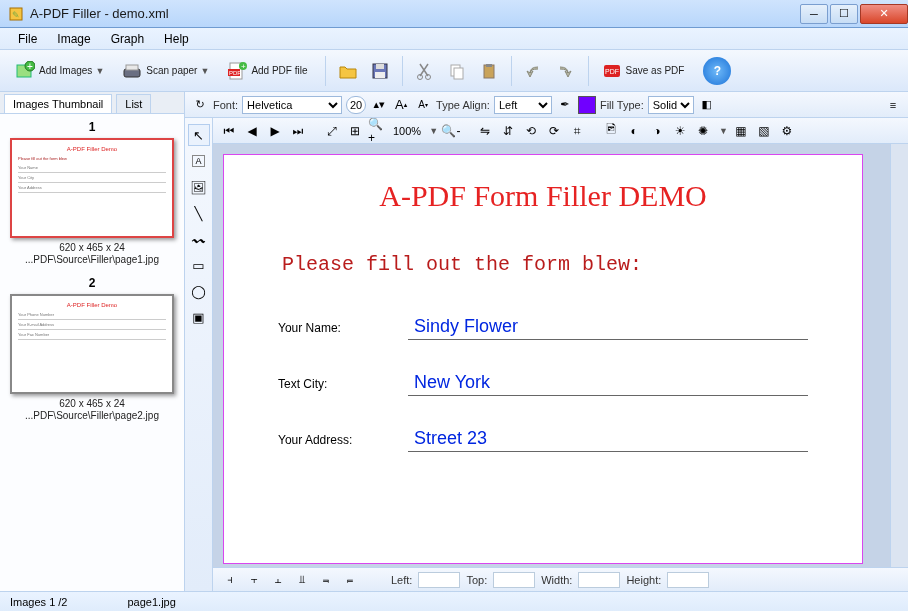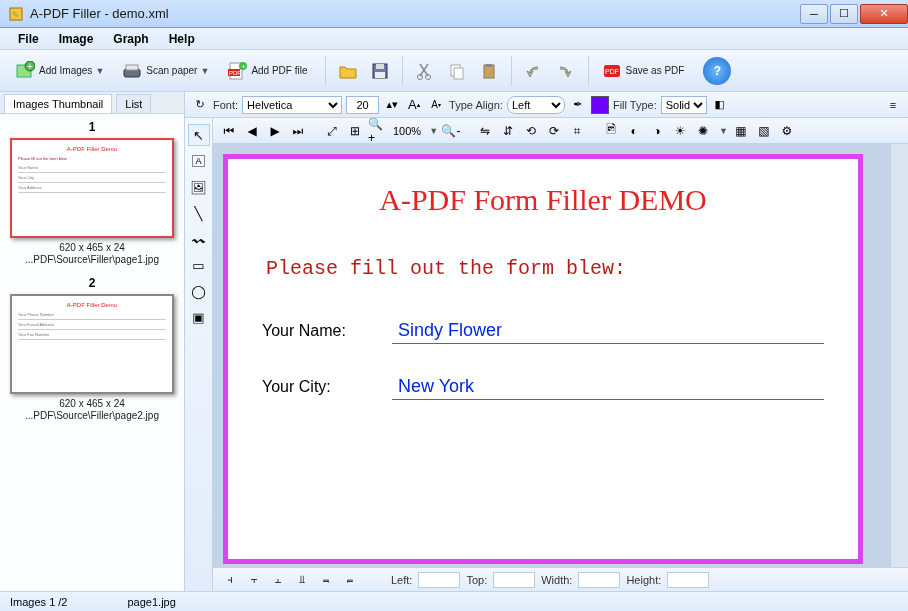--- a/index.html
+++ b/index.html
@@ -10,21 +10,21 @@
 .titlebar .icon { width: 16px; height: 16px; margin-right: 6px; }
 .titlebar .title { flex: 1; font-size: 13px; color: #1a1a1a; }
 .titlebar .winbtns { display: flex; }
 .titlebar .wbtn { width: 30px; height: 20px; margin-left: 2px; border: 1px solid #7a9ecf; display: flex; align-items: center; justify-content: center; font-size: 11px; background: linear-gradient(#e6f0fb,#c7ddf5); border-radius: 2px; cursor: pointer; }
 .titlebar .wbtn.close { width: 48px; background: linear-gradient(#f08f84,#d9462a); color: #fff; border-color: #a53825; }
 .titlebar .wbtn.max { width: 28px; }
 .titlebar .wbtn.min { width: 28px; }
 
 
 .menubar { height: 22px; background: linear-gradient(#eaf3ff,#dfecfc); border-bottom: 1px solid #bdd3ee; display: flex; align-items: center; padding-left: 8px; font-size: 12px; }
-.menubar span { padding: 3px 10px; cursor: pointer; font-weight: bold; }
+.menubar span { padding: 3px 10px; cursor: pointer; }
 
 
 .maintb { height: 42px; background: linear-gradient(#f4f8fe,#dbe8fa); border-bottom: 1px solid #bdd3ee; display: flex; align-items: center; padding: 0 8px; }
 .tbtn { display: flex; align-items: center; padding: 4px 6px; margin-right: 4px; border: 1px solid transparent; border-radius: 3px; cursor: pointer; }
 .tbtn .ico { width: 20px; height: 20px; margin-right: 4px; display: inline-flex; align-items: center; justify-content: center; }
 .tbtn .lbl { font-size: 10px; color: #222; }
 .tdrop { font-size: 9px; margin-left: 3px; color: #555; }
 .tsep { width: 1px; height: 30px; background: #bdd3ee; margin: 0 6px; }
 .iconbtn { width: 28px; height: 28px; display: flex; align-items: center; justify-content: center; border: 1px solid transparent; border-radius: 3px; cursor: pointer; margin: 0 2px; }
 .helpbtn { width: 28px; height: 28px; border-radius: 50%; background: radial-gradient(#6fb9f8,#1b72d8); color: #fff; font-weight: bold; display: flex; align-items: center; justify-content: center; margin-left: 8px; cursor: pointer; }
@@ -48,43 +48,43 @@
 .thumb .info { text-align: center; font-size: 10px; color: #222; line-height: 1.2; }
 
 
 .editor { flex: 1; display: flex; flex-direction: column; background: #f0f4fb; }
 
 
 .fmttb { height: 26px; background: linear-gradient(#f4f8fe,#e2ecfa); border-bottom: 1px solid #bdd3ee; display: flex; align-items: center; padding: 0 6px; font-size: 11px; gap: 4px; }
 .fmttb .lbl { color: #333; }
 .fmttb select, .fmttb input { font-size: 11px; border: 1px solid #9db9dc; height: 18px; background: #fff; }
 .fmttb .fontsel { width: 100px; }
-.fmttb .sizesel { width: 33px; text-align: center; }
-.fmttb .alignsel { width: 58px; border-radius: 8px; }
+.fmttb .sizesel { width: 20px; text-align: center; border-radius: 9px; }
+.fmttb .alignsel { width: 58px; }
 .fmttb .fillsel { width: 46px; }
 .fmttb .smico { width: 18px; height: 18px; display: inline-flex; align-items: center; justify-content: center; cursor: pointer; border: 1px solid transparent; }
 .fmttb .colorswatch { width: 18px; height: 18px; background: #7000ff; border: 1px solid #555; }
 
 
 .editrow { display: flex; flex: 1; overflow: hidden; }
 .vpalette { width: 28px; background: linear-gradient(#f4f8fe,#e2ecfa); border-right: 1px solid #bdd3ee; display: flex; flex-direction: column; align-items: center; padding-top: 4px; }
 .vpalette .vtool { width: 22px; height: 22px; margin: 2px 0; display: flex; align-items: center; justify-content: center; border: 1px solid transparent; cursor: pointer; font-size: 13px; }
 .vpalette .vtool.active { border-color: #b3cdee; background: #eaf2fd; }
 
 .canvaswrap { flex: 1; display: flex; flex-direction: column; }
 .edittb { height: 26px; background: linear-gradient(#f4f8fe,#e2ecfa); border-bottom: 1px solid #bdd3ee; display: flex; align-items: center; padding: 0 6px; gap: 3px; }
 .edittb .eico { width: 20px; height: 20px; display: flex; align-items: center; justify-content: center; cursor: pointer; font-size: 12px; }
 .edittb .zoomlbl { font-size: 11px; padding: 0 2px; }
 
 .canvas { flex: 1; background: #c5d3e7; overflow: auto; position: relative; }
-.page { width: 640px; min-height: 410px; background: #fff; margin: 10px 10px 10px 10px; border: 5px solid #d946ef; padding: 24px 34px; position: relative; }
+.page { width: 640px; min-height: 410px; background: #fff; margin: 10px 10px 10px 10px; border: 1px solid #d946ef; padding: 24px 54px; position: relative; }
 .page .doctitle { color: #e62222; font-family: "Times New Roman", serif; font-size: 30px; text-align: center; margin-bottom: 40px; }
 .page .instruct { color: #b91c1c; font-family: Liberation Mono, monospace; font-size: 20px; margin-bottom: 40px; margin-left: 4px; }
 .page .row { display: flex; align-items: baseline; margin-bottom: 32px; }
-.page .row .flabel { width: 130px; font-family: Arial, sans-serif; font-size: 16px; color: #000; }
+.page .row .flabel { width: 130px; font-family: Arial, sans-serif; font-size: 12px; color: #000; }
 .page .row .fval { flex: 1; border-bottom: 1px solid #666; font-family: Arial, sans-serif; font-size: 18px; color: #0026e0; padding-bottom: 2px; padding-left: 6px; }
 .vscroll-outer { width: 18px; background: #dbe4f1; border-left: 1px solid #bdd3ee; }
 
 
 .posbar { height: 24px; background: linear-gradient(#f4f8fe,#e2ecfa); border-top: 1px solid #bdd3ee; display: flex; align-items: center; padding: 0 8px; font-size: 11px; gap: 6px; }
 .posbar .plbl { color: #333; }
 .posbar input { width: 42px; height: 16px; border: 1px solid #bcd; font-size: 11px; }
 .posbar .pico { width: 18px; height: 18px; display: inline-flex; align-items: center; justify-content: center; cursor: pointer; }
 
 
@@ -314,22 +314,26 @@
         <div style="display:flex; flex:1; overflow:hidden;">
           <div class="canvas">
             <div class="page">
               <div class="doctitle">A-PDF Form Filler DEMO</div>
               <div class="instruct">Please fill out the form blew:</div>
               <div class="row">
                 <div class="flabel">Your Name:</div>
                 <div class="fval">Sindy Flower</div>
               </div>
               <div class="row">
-                <div class="flabel">Your City:</div>
+                <div class="flabel">Text City:</div>
                 <div class="fval">New York</div>
+              </div>
+              <div class="row">
+                <div class="flabel">Your Address:</div>
+                <div class="fval">Street 23</div>
               </div>
             </div>
           </div>
           <div class="vscroll-outer"></div>
         </div>
 
         <div class="posbar">
           <span class="pico">⫞</span>
           <span class="pico">⫟</span>
           <span class="pico">⫠</span>

